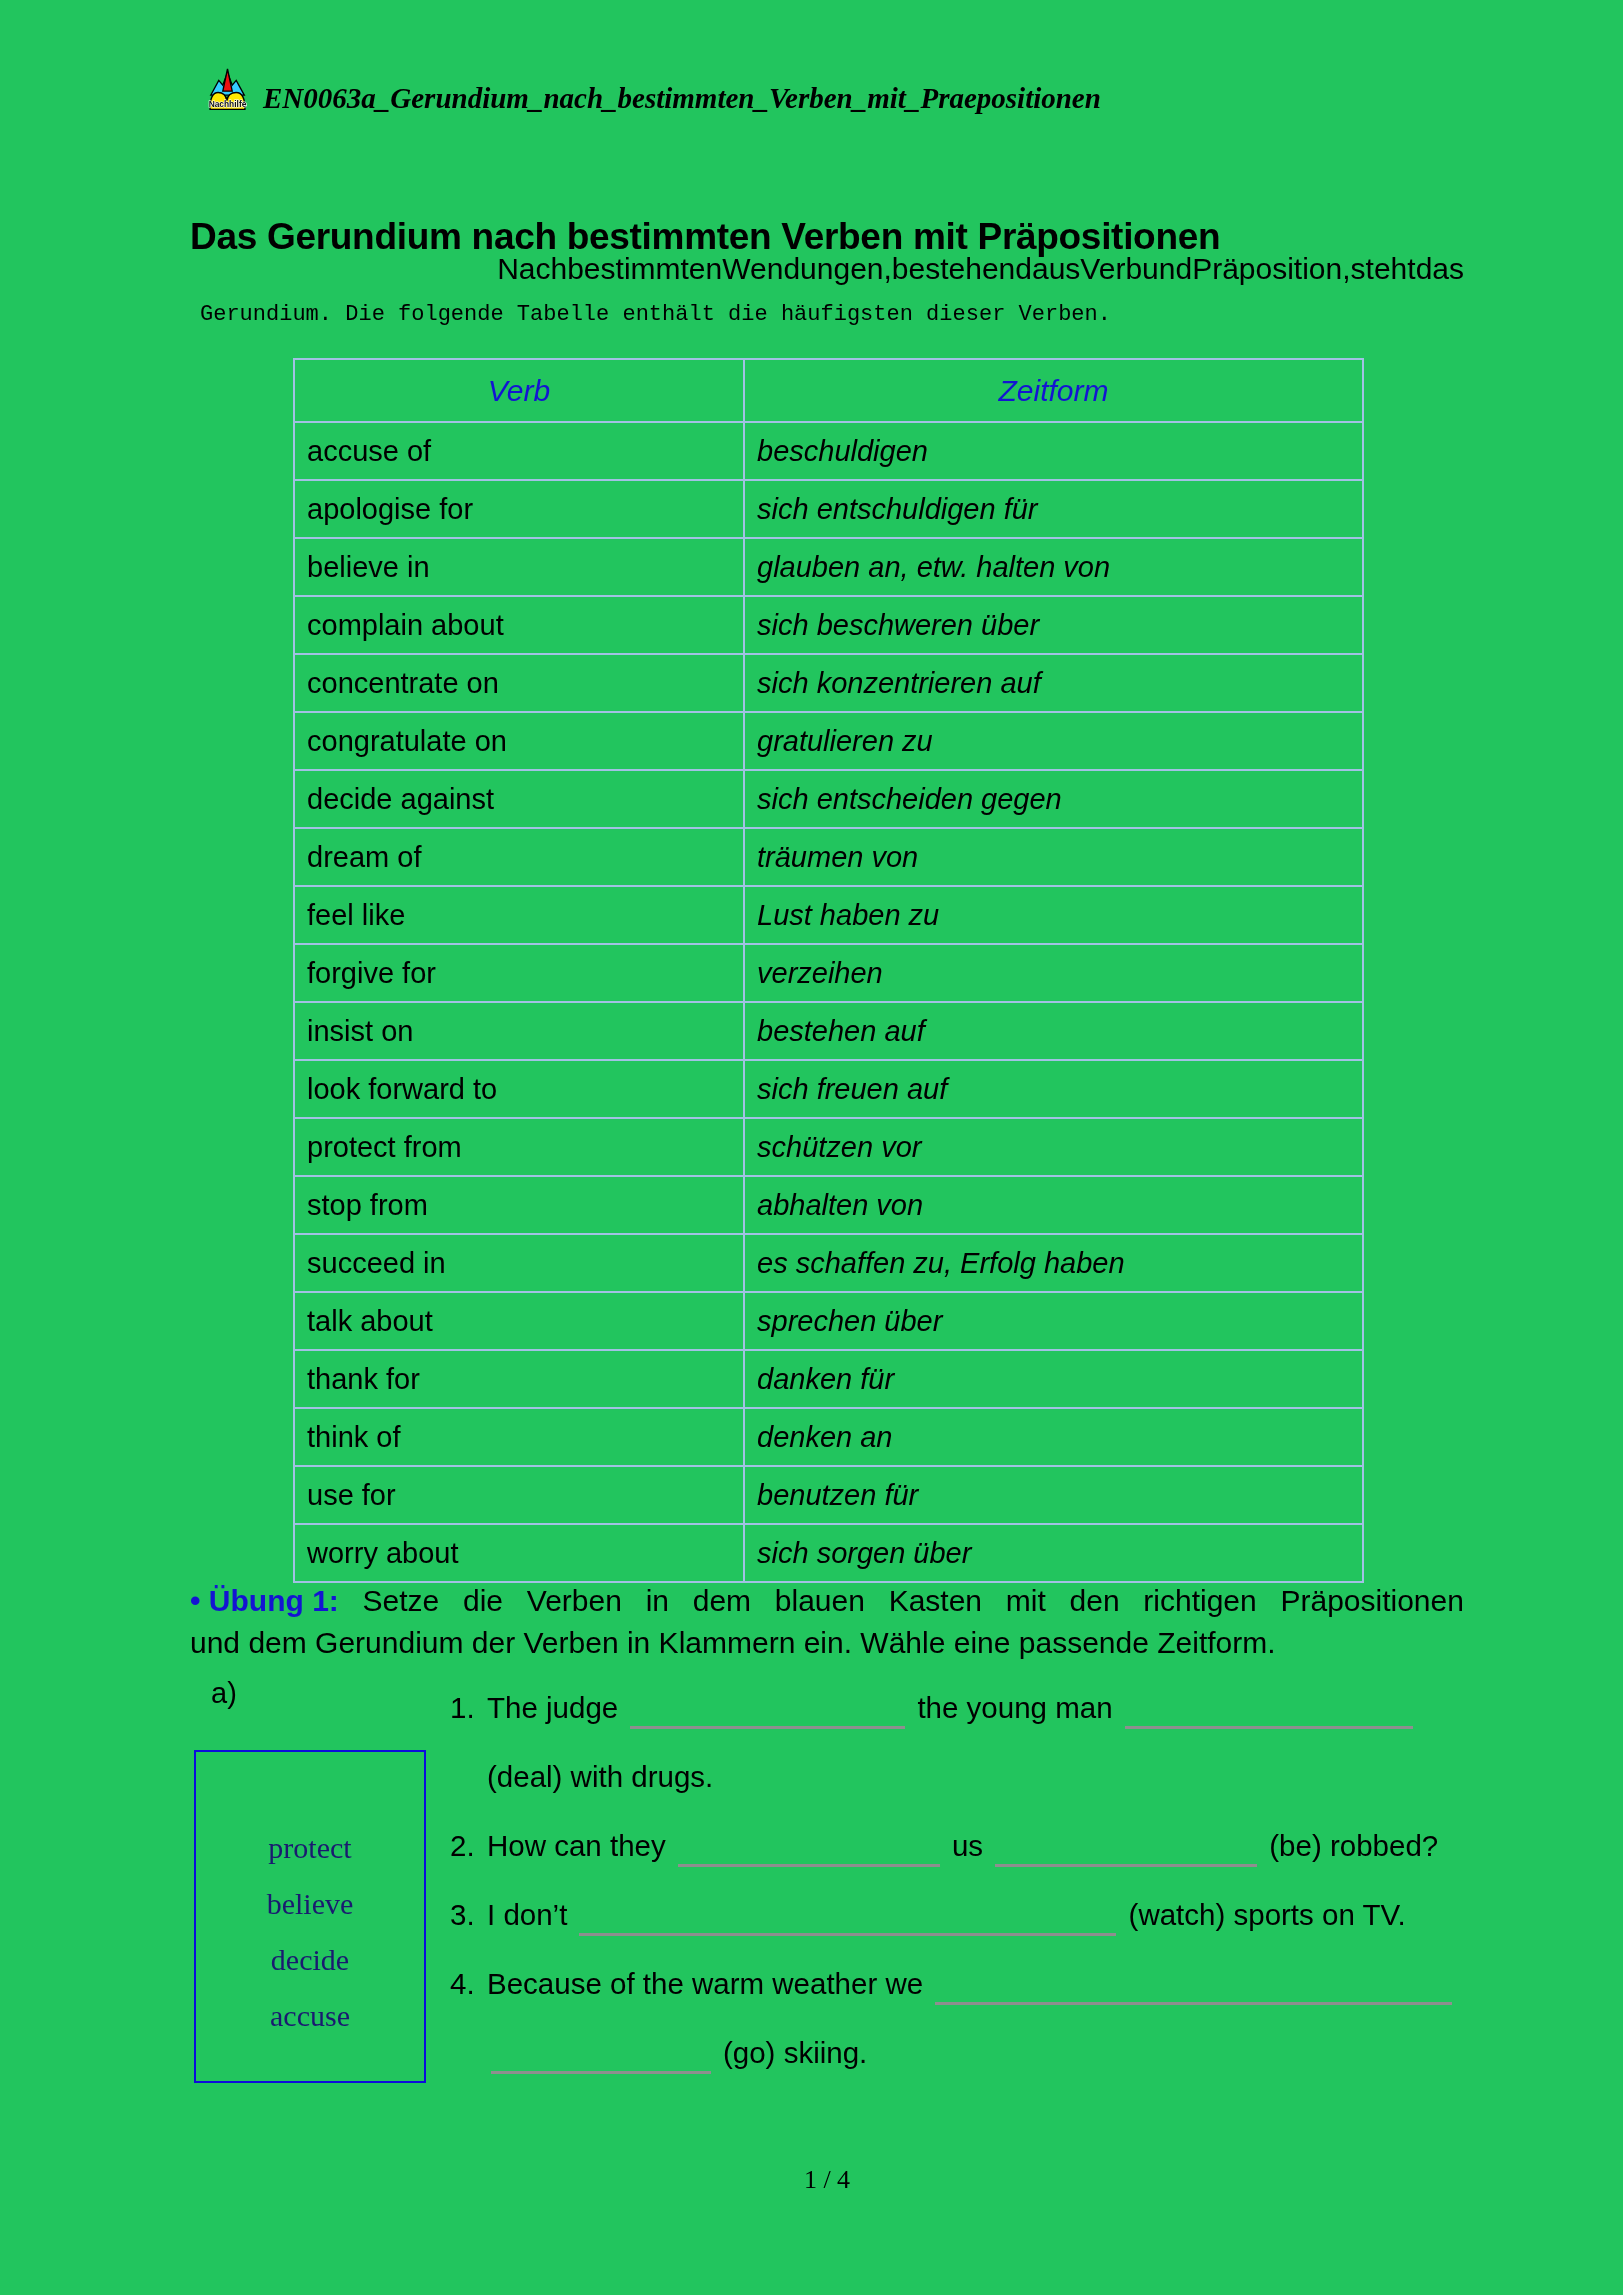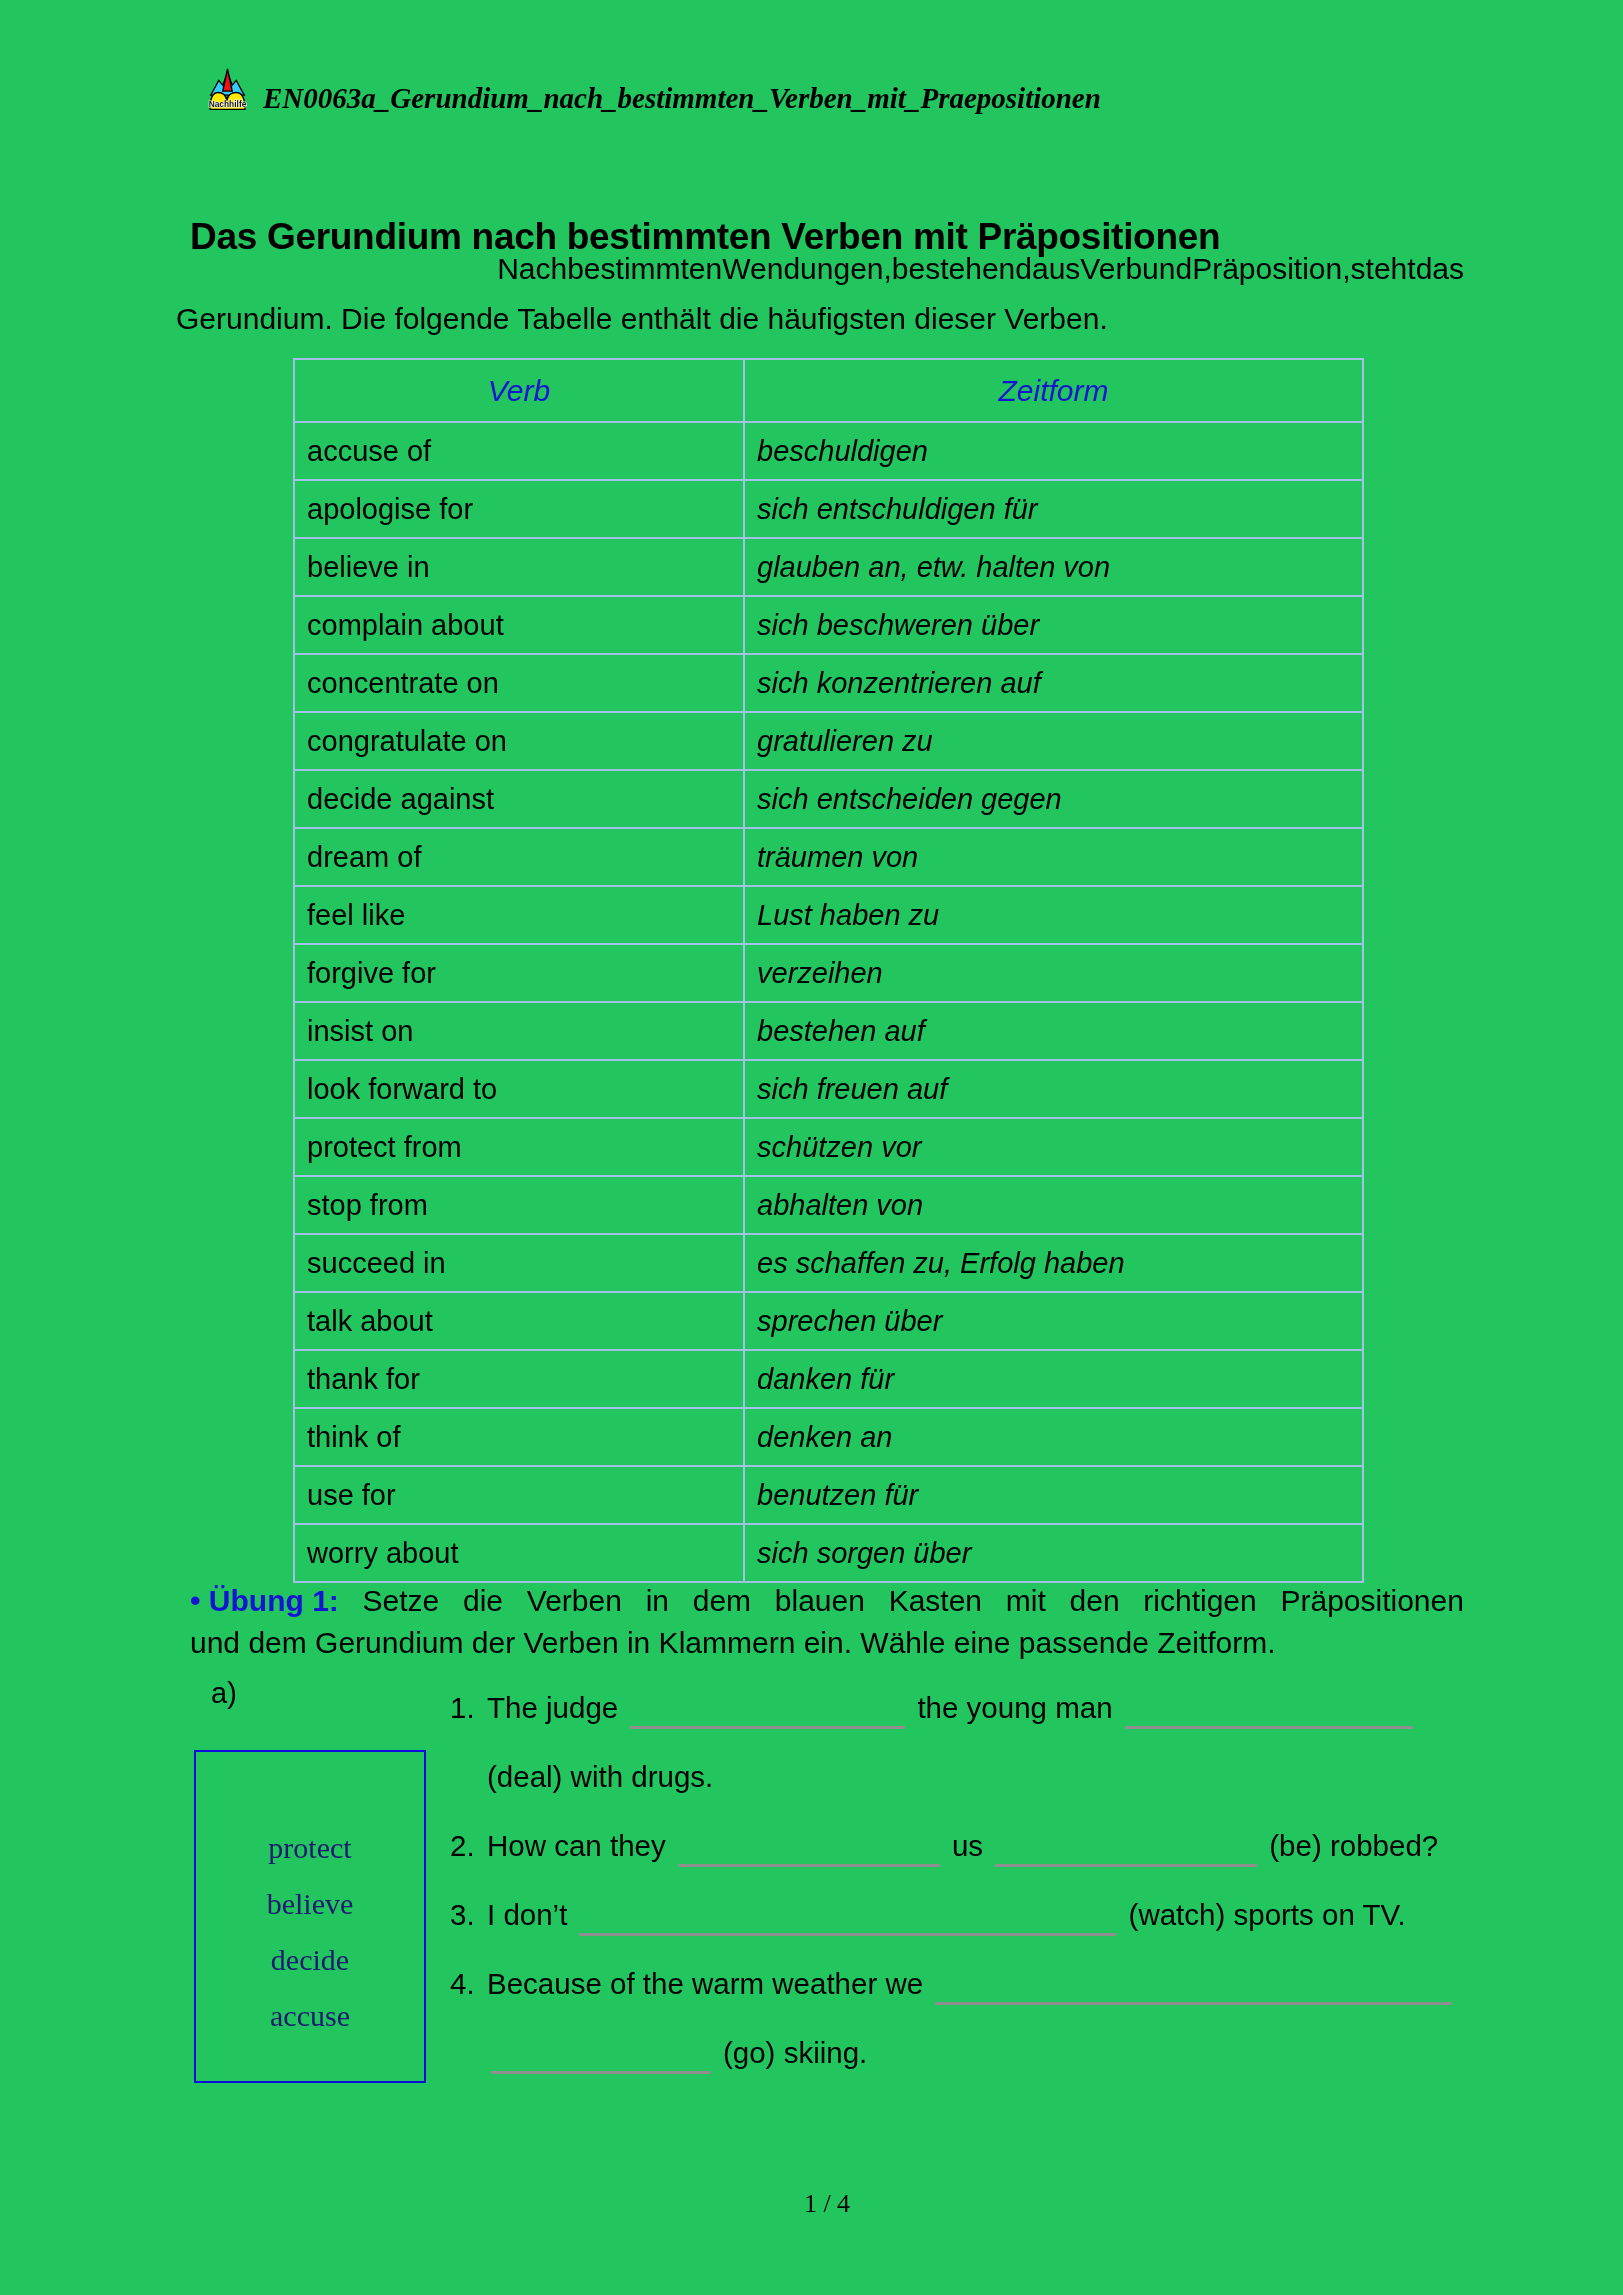--- a/index.html
+++ b/index.html
@@ -17,21 +17,21 @@
   }
   
   .title{
     position:absolute;left:190px;top:191px;width:1309px;
     font-size:37px;font-weight:bold;letter-spacing:-0.3px;white-space:nowrap;
   }
   .intro-l1{
     position:absolute;left:190px;top:252px;width:1274px;
     display:flex;justify-content:flex-end;font-size:30px;
   }
-  .intro-l2{position:absolute;left:176px;top:302px;font-size:30px;white-space:nowrap;}
+  .intro-l2{position:absolute;left:200px;top:302px;font-size:22px;white-space:nowrap;font-family:Liberation Mono, monospace;}
   
   .verbtable{
     position:absolute;left:293px;top:358px;width:1069px;
     border-collapse:collapse;table-layout:fixed;
   }
   .verbtable th,.verbtable td{border:2px solid #a2c1e4;vertical-align:middle;}
   .verbtable th{
     height:59px;font-size:30px;font-style:italic;font-weight:normal;
     color:#1414d2;text-align:center;
   }
@@ -61,21 +61,21 @@
     white-space:nowrap;
   }
   .ex-num{display:inline-block;width:37px;margin-left:-37px;}
   .blank{
     display:inline-block;height:0;border-bottom:3.9px solid #8f8f8f;
     vertical-align:-10.5px;margin:0 3.9px;
   }
   
   .footer{
     position:absolute;left:190px;top:2165px;width:1274px;text-align:center;
-    font-family:"Liberation Serif",serif;font-size:26px;margin-top:24px;
+    font-family:"Liberation Serif",serif;font-size:26px;
   }
 </style>
 </head>
 <body>
 
 <div class="page">
 
   <svg class="logo" viewBox="0 0 60 70">
     <polygon points="5,42 17,20 23,27 30,8 37,27 43,20 55,42" fill="#33ccff" stroke="#000" stroke-width="2"></polygon>
     <polygon points="30,3 23,36 37,36" fill="#ee1111" stroke="#000" stroke-width="2"></polygon>

